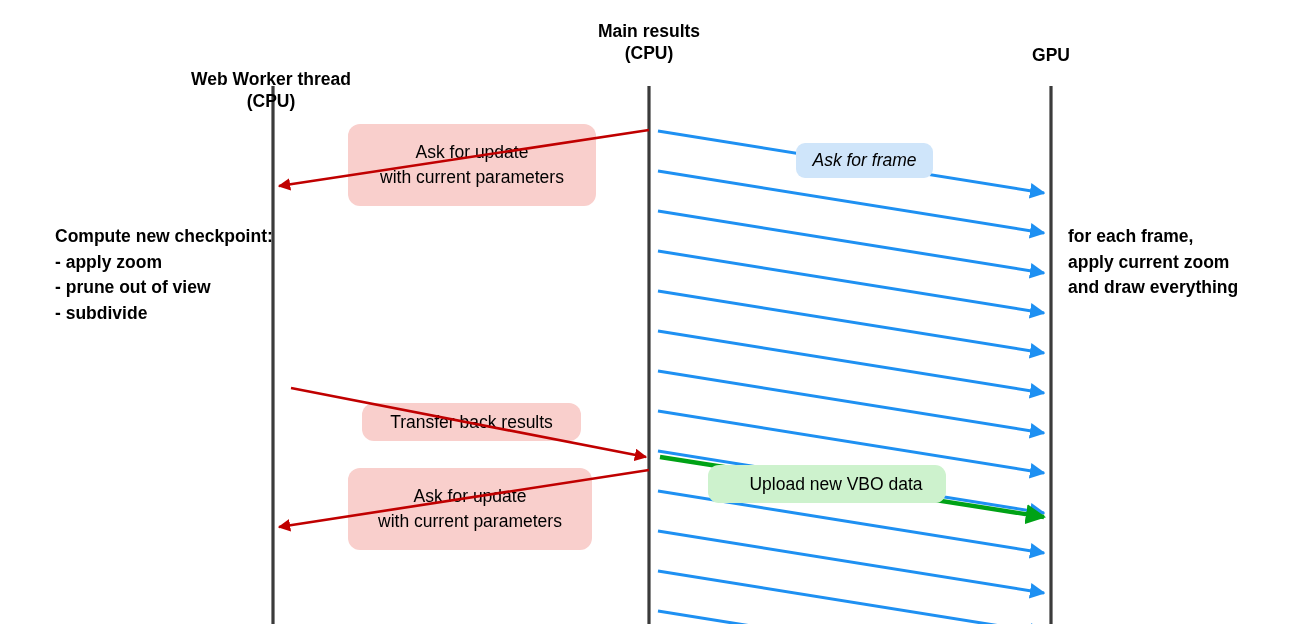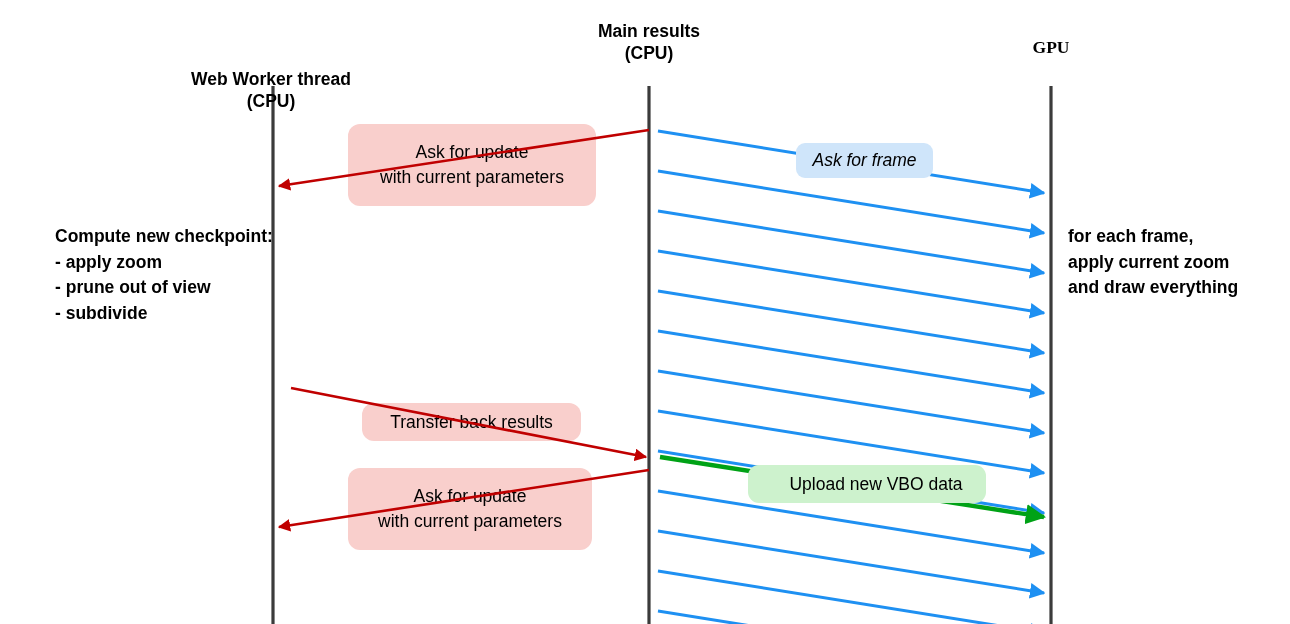--- a/index.html
+++ b/index.html
@@ -19,21 +19,21 @@
     position:absolute;
     font-weight:bold;
     font-size:17.5px;
     line-height:22px;
     text-align:center;
     white-space:pre-line;
     z-index:4;
   }
   #head-worker{left:155px;top:20px;width:232px;margin-top:48px;}
   #head-main{left:533px;top:20px;width:232px;}
-  #head-gpu{left:935px;top:36px;width:232px;font-family:Liberation Serif, serif;}
+  #head-gpu{left:935px;top:44px;width:232px;}
 
   .side-note{
     position:absolute;
     font-weight:bold;
     font-size:17.5px;
     line-height:25.5px;
     white-space:pre-line;
     z-index:4;
   }
   #note-left{left:30px;top:224px;width:240px;margin-left:25px;}
@@ -54,21 +54,21 @@
     padding:4px 10px;
   }
   .msg.pink{background:#f9cfcc;}
   .msg.blue{background:#cfe5fa;}
   .msg.green{background:#cdf2cd;}
 
   #msg-ask1{left:348px;top:124px;width:248px;height:82px;}
   #msg-frame{left:796px;top:143px;width:137px;height:35px;border-radius:9px;font-style:italic;}
   #msg-transfer{left:362px;top:403px;width:219px;height:38px;}
   #msg-ask2{left:348px;top:468px;width:244px;height:82px;}
-  #msg-vbo{left:748px;top:465px;width:238px;height:38px;border-radius:11px;padding-left:28px;}
+  #msg-vbo{left:708px;top:465px;width:238px;height:38px;border-radius:11px;padding-left:28px;}
 </style>
 </head>
 <body>
 
 <div id="stage">
 
   <svg class="layer" id="arrow-layer" viewBox="0 0 1290 624" xmlns="http://www.w3.org/2000/svg">
     <defs>
       <marker id="mk-blue" viewBox="0 0 10 10" refX="9" refY="5" markerWidth="5.2" markerHeight="5.2" orient="auto-start-reverse">
         <path d="M 0 0 L 10 5 L 0 10 z" fill="#1e90f2"></path>

